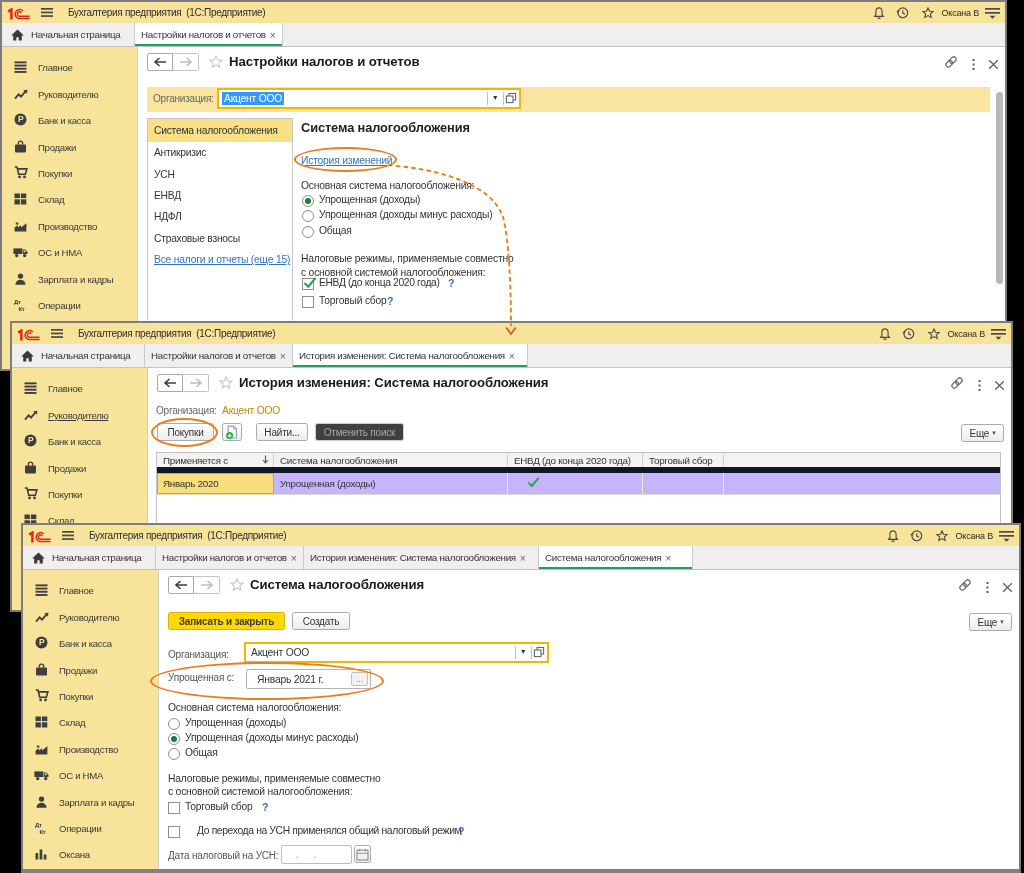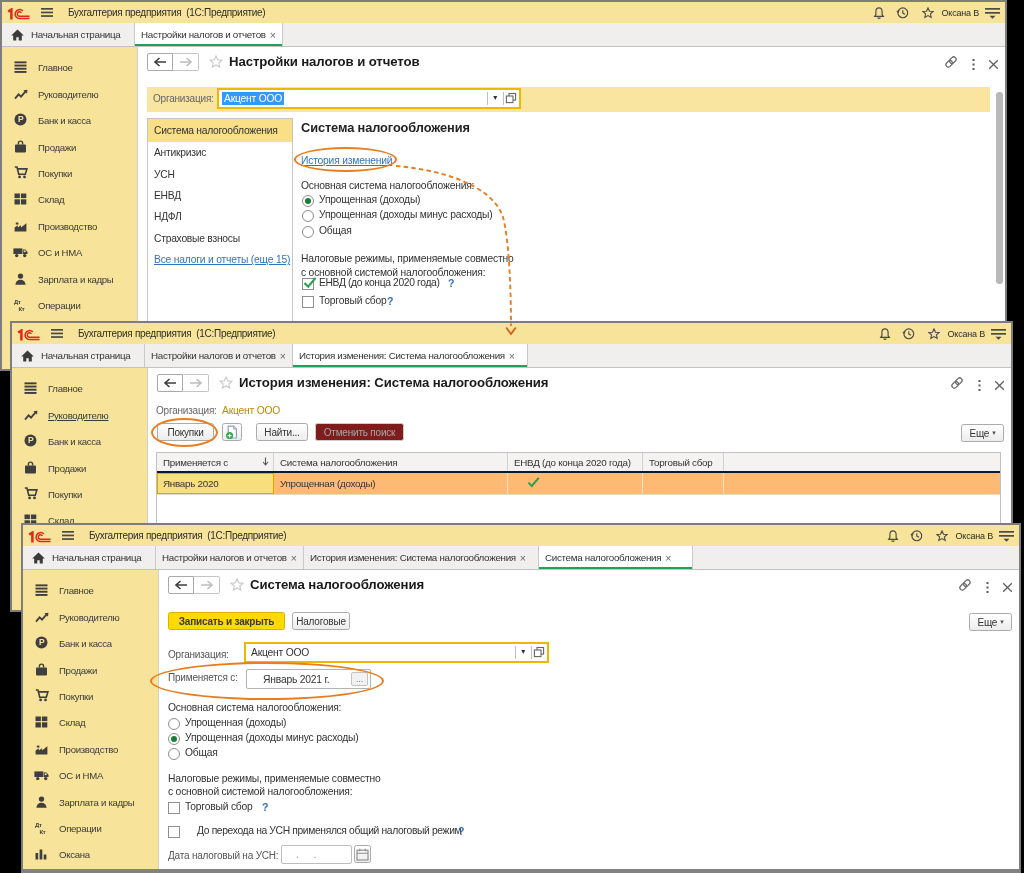--- a/index.html
+++ b/index.html
@@ -33,34 +33,34 @@
 .field{background:#fff;display:flex;align-items:center;font-size:10.3px;letter-spacing:-0.2px}
 .ybord{border:2px solid #EDB800}
 .sel{background:#3399FF;color:#fff;margin-left:3px;padding:1px 2px;font-size:10.3px}
 .fsep{position:absolute;top:2px;bottom:2px;width:1px;background:#BFBFBF}
 .fdd{position:absolute;top:3px;font-size:8px;color:#333}
 .fic{position:absolute;top:2px}
 .gfield{border:1px solid #B3B3B3;border-radius:2px;background:#fff;display:flex;align-items:center;font-size:10.3px;letter-spacing:-0.2px;color:#333}
 .gfield.dis2{border-color:#BDBDBD}
 .dotbtn{position:absolute;right:2px;top:2px;bottom:2px;width:17px;border:1px solid #C2C2C2;border-radius:2px;background:#F2F2F2;color:#777;font-size:9px;line-height:12px;text-align:center}
 .btn{border:1px solid #ABABAB;border-radius:2.5px;background:linear-gradient(#FFFFFF,#ECECEC);font-size:10px;letter-spacing:-0.2px;color:#333;display:flex;align-items:center;justify-content:center;white-space:nowrap}
-.btn.dis{border-color:#CCCCCC;color:#A6A6A6;background:#7f1d1d}
+.btn.dis{border-color:#CCCCCC;color:#A6A6A6;background:#404040}
 .btn .dd{font-size:7px;margin-left:3px;color:#555}
 .ybtn{background:#FFD900;border:1px solid #D8B200;border-radius:2.5px;font-size:10px;letter-spacing:-0.2px;font-weight:bold;color:#3A3A3A;display:flex;align-items:center;justify-content:center;white-space:nowrap}
 .panel{border:1px solid #C6C6C6;background:#fff}
 .pi{height:21.4px;display:flex;align-items:center;padding-left:6px;font-size:10.3px;letter-spacing:-0.25px;color:#333;white-space:nowrap}
 .pi.psel{background:#F9E086;height:23px}
 .rad{width:12px;height:12px;border:1px solid #8F8F8F;border-radius:50%;background:#fff;display:flex;align-items:center;justify-content:center}
 .rdot{width:6px;height:6px;border-radius:50%;background:#157F3A}
 .cbx{width:12px;height:12px;border:1px solid #8F8F8F;background:#fff}
 .tbl{border:1px solid #C2C2C2;background:#fff}
-.thead{display:flex;height:20px;background:#F4F3F2;border-bottom:2px solid #0f172a}
+.thead{display:flex;height:20px;background:#F4F3F2;border-bottom:6px solid #0f172a}
 .th{font-size:9.8px;letter-spacing:-0.25px;color:#333;display:flex;align-items:center;padding-left:6px;border-right:1px solid #D0D0D0;white-space:nowrap;overflow:hidden;flex:none}
 .sfl{margin-left:auto;margin-right:4px}
-.trow{display:flex;height:22px;background:#fdba74;border-bottom:1px solid #E3DBBE}
+.trow{display:flex;height:22px;background:#c4b5fd;border-bottom:1px solid #E3DBBE}
 .td{font-size:9.8px;letter-spacing:-0.25px;color:#333;display:flex;align-items:center;padding-left:6px;border-right:1px solid #EFE6C6;white-space:nowrap;overflow:hidden;flex:none}
 .td.cursel{background:#F8DE7C;border:1px solid #D8A900;padding-left:5px}
 .ell{position:absolute;border:2px solid #E87E22;border-radius:50%;z-index:60}
 </style></head><body>
 <div class="win" style="left:0;top:0;width:1007px;height:371px">
     <div class="tbar">
       <span style="margin-left:5px;margin-top:2px">
         <svg width="23" height="12" viewBox="0 0 23 12" style="">
           <path d="M1.2 3.6 L4.4 1.6 L4.4 11.4" fill="none" stroke="#DD2A1B" stroke-width="2.5"></path>
           <path d="M15.8 2.9 A4.5 4.5 0 1 0 12.6 10.6 L22.6 10.6" fill="none" stroke="#DD2A1B" stroke-width="1.5"></path>
@@ -684,36 +684,36 @@
       </svg></div>
     <div class="abs" style="right:30px;top:54px"><svg width="3" height="11" viewBox="0 0 3 11" style="">
         <rect x="0.5" y="0" width="2" height="2" fill="#5A5A5A"></rect>
         <rect x="0.5" y="4.5" width="2" height="2" fill="#5A5A5A"></rect>
         <rect x="0.5" y="9" width="2" height="2" fill="#5A5A5A"></rect>
       </svg></div>
     <div class="abs" style="right:6px;top:54px"><svg width="11" height="11" viewBox="0 0 11 11" style="">
         <path d="M1.2 1.2 L9.8 9.8 M9.8 1.2 L1.2 9.8" stroke="#5F5F5F" stroke-width="1.3"></path>
       </svg></div>
     <div class="abs ybtn" style="left:145px;top:87px;width:117px;height:18px">Записать и закрыть</div>
-    <div class="abs btn" style="left:269px;top:87px;width:58px;height:18px">Налоговые</div>
+    <div class="abs btn" style="left:269px;top:87px;width:58px;height:18px">Создать</div>
     <div class="abs btn" style="right:7px;top:88px;width:43px;height:18px">Еще <span class="dd">▾</span></div>
     <div class="abs lab2" style="left:145px;top:124px">Организация:</div>
     <div class="abs field ybord" style="left:221px;top:117px;width:305px;height:21px">
       <span style="margin-left:5px;color:#333">Акцент ООО</span>
       <span class="fsep" style="right:31px"></span>
       <span class="fdd" style="right:22px">▾</span>
       <span class="fsep" style="right:15px"></span>
       <span class="fic" style="right:2px"><svg width="12" height="12" viewBox="0 0 12 12" style="">
           <rect x="4" y="1.5" width="6.6" height="6.6" fill="none" stroke="#666" stroke-width="1.1"></rect>
           <rect x="1.4" y="4" width="6.6" height="6.6" fill="#fff" stroke="#666" stroke-width="1.1"></rect>
         </svg></span>
     </div>
-    <div class="abs lab2" style="left:145px;top:147px">Применяется с:</div>
+    <div class="abs lab2" style="left:145px;top:147px">Упрощенная с:</div>
     <div class="abs gfield" style="left:223px;top:144px;width:125px;height:20px">
-      <span style="margin-left:16px">Январь 2021 г.</span>
+      <span style="margin-left:10px">Январь 2021 г.</span>
       <span class="dotbtn">...</span>
     </div>
     <div class="abs t" style="left:145px;top:177px">Основная система налогообложения:</div>
     <span class="rad abs" style="left:145px;top:193px"></span>
     <div class="abs t" style="left:162px;top:192px">Упрощенная (доходы)</div>
     <span class="rad abs" style="left:145px;top:208px">
       <span class="rdot"></span>
     </span>
     <div class="abs t" style="left:162px;top:207px">Упрощенная (доходы минус расходы)</div>
     <span class="rad abs" style="left:145px;top:223px"></span>

